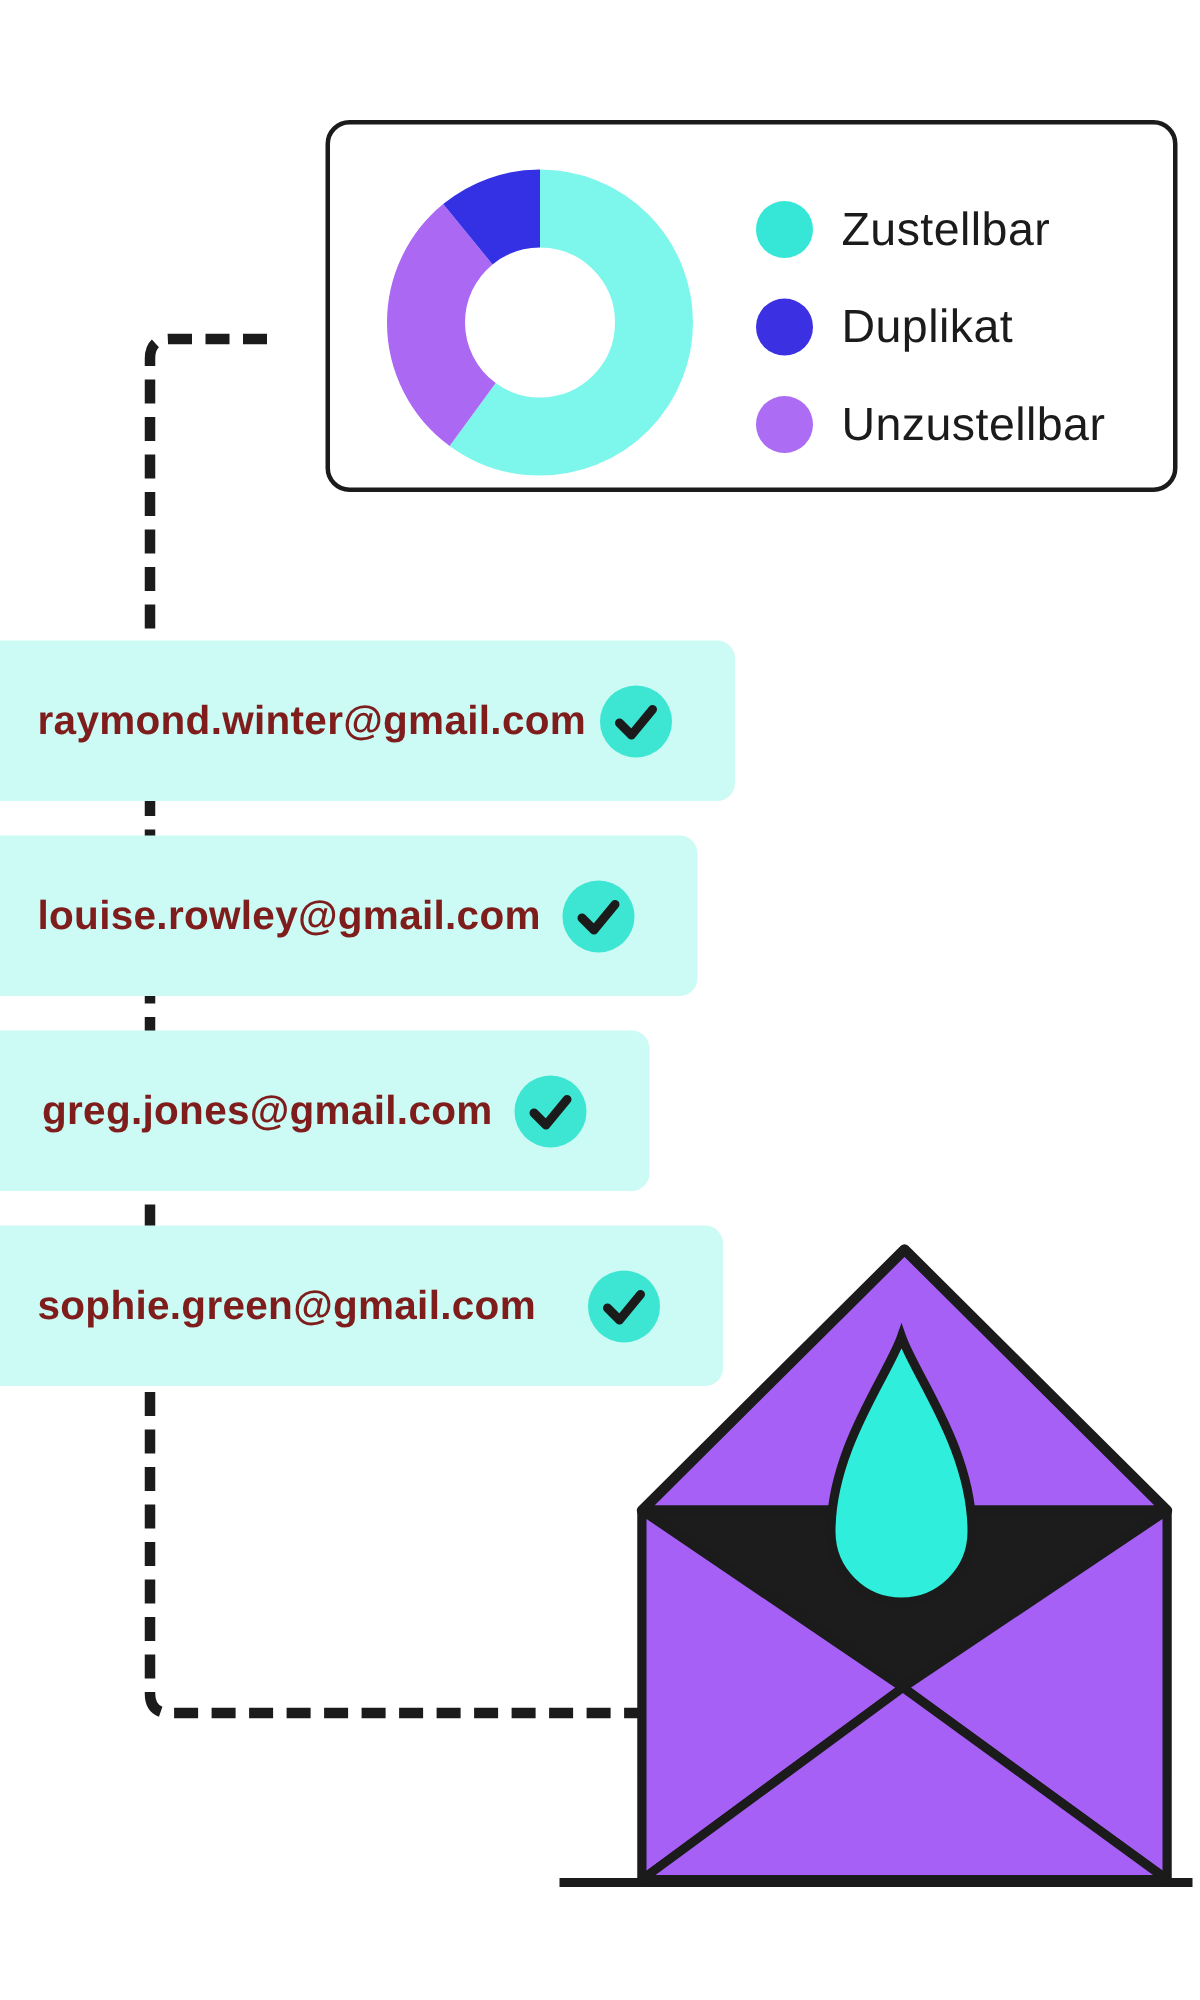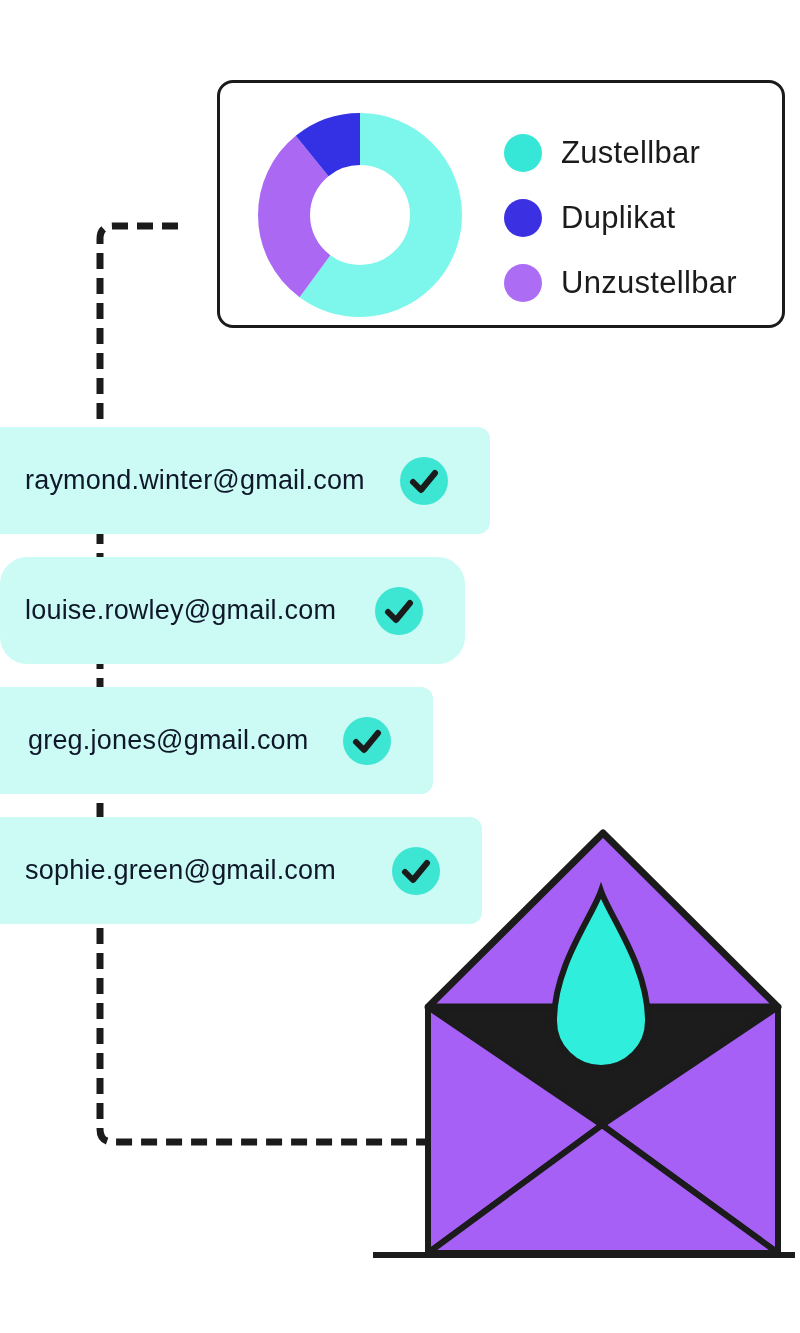--- a/index.html
+++ b/index.html
@@ -29,21 +29,21 @@
   .email-row {
     position: absolute; left: 0; height: 107px;
     border-radius: 0 12px 12px 0;
     display: flex; align-items: center; box-sizing: border-box;
     padding-left: 25px; z-index: 2;
   }
   .row-1 { top: 427px; width: 490px; }
   .row-2 { top: 557px; width: 465px; }
   .row-3 { top: 687px; width: 433px; padding-left: 28px; }
   .row-4 { top: 817px; width: 482px; }
-  .email-text { font-size: 27px; font-weight: normal; color: #0f172a; letter-spacing: 0.2px; white-space: nowrap; text-align: center; }
+  .email-text { font-size: 27px; font-weight: bold; color: #7f1d1d; letter-spacing: 0.2px; white-space: nowrap; text-align: center; }
   .check-circle {
     position: absolute; right: 42px; top: 50%; transform: translateY(-50%);
     width: 48px; height: 48px; border-radius: 50%;
     display: flex; align-items: center; justify-content: center;
   }
   .check-circle svg { width: 48px; height: 48px; display: block; }
 
   
   .envelope-svg { position: absolute; left: 360px; top: 820px; width: 440px; height: 445px; z-index: 2; }
 </style>
@@ -81,21 +81,21 @@
 
 <div class="email-row row-1" style="background-color: rgb(203, 251, 244);">
   <span class="email-text">raymond.winter@gmail.com</span>
   <span class="check-circle" style="background-color: rgb(61, 229, 211);">
     <svg viewBox="0 0 48 48">
         <polyline points="13 25 21 33 35 16" fill="none" stroke-width="6" stroke-linecap="round" stroke-linejoin="round" style="stroke: rgb(27, 27, 27);"></polyline>
       </svg>
   </span>
 </div>
 
-<div class="email-row row-2" style="background-color: rgb(203, 251, 244); border-radius: 27px;">
+<div class="email-row row-2" style="background-color: rgb(203, 251, 244);">
   <span class="email-text">louise.rowley@gmail.com</span>
   <span class="check-circle" style="background-color: rgb(61, 229, 211);">
     <svg viewBox="0 0 48 48">
         <polyline points="13 25 21 33 35 16" fill="none" stroke-width="6" stroke-linecap="round" stroke-linejoin="round" style="stroke: rgb(27, 27, 27);"></polyline>
       </svg>
   </span>
 </div>
 
 <div class="email-row row-3" style="background-color: rgb(203, 251, 244);">
   <span class="email-text">greg.jones@gmail.com</span>

